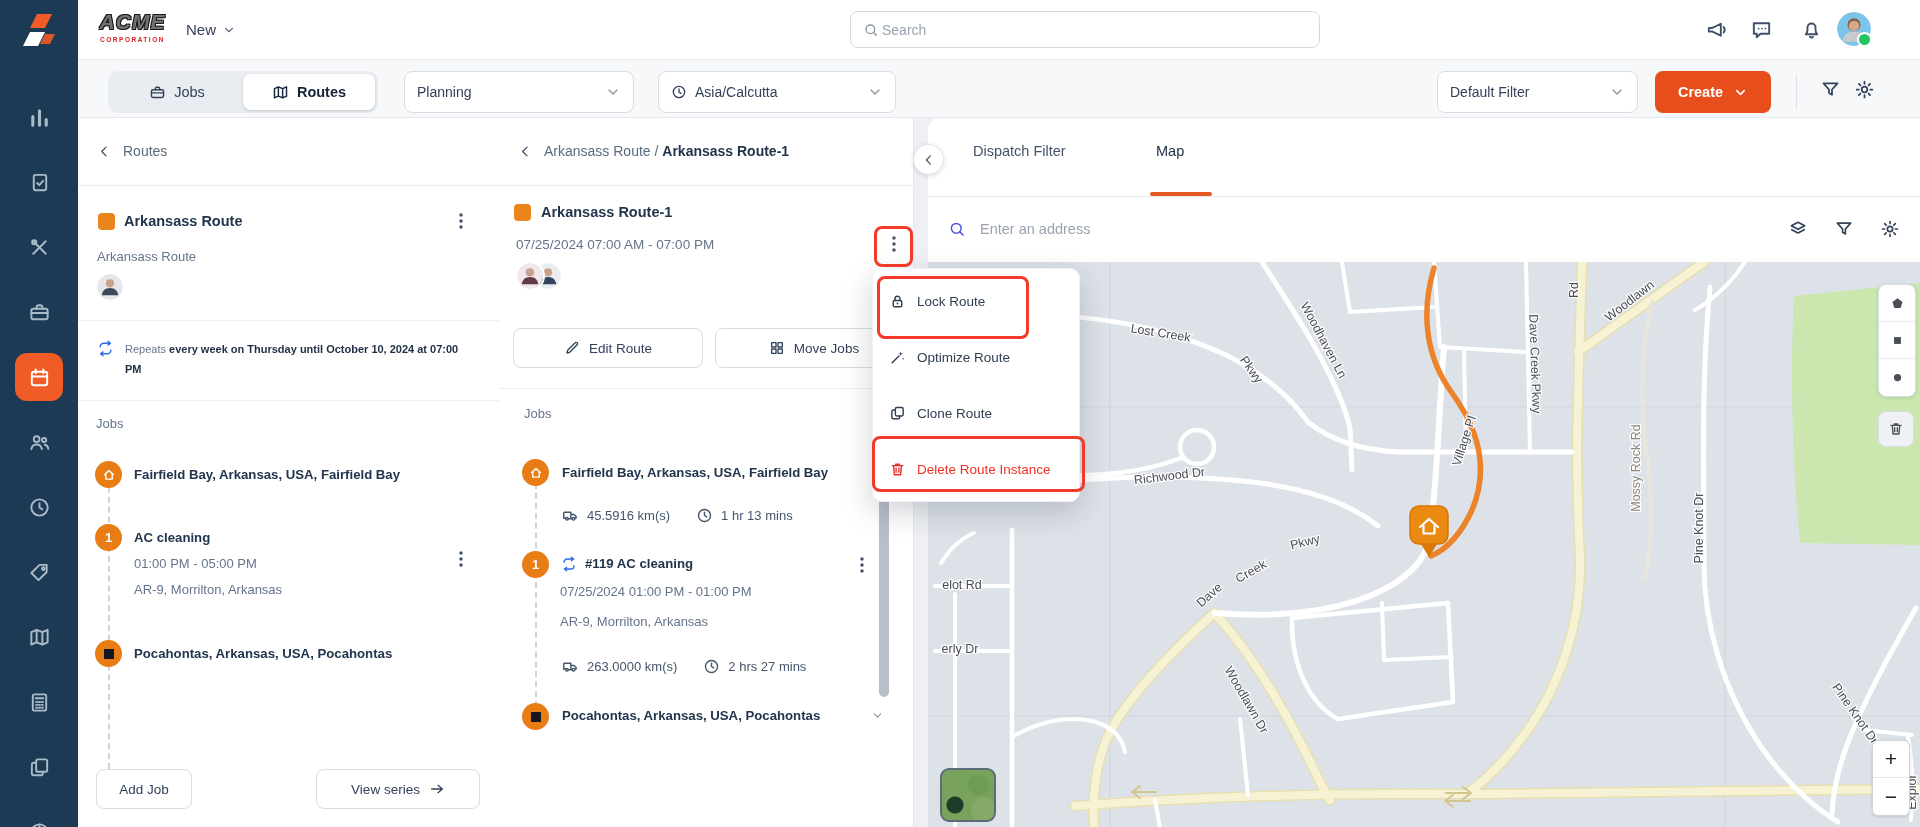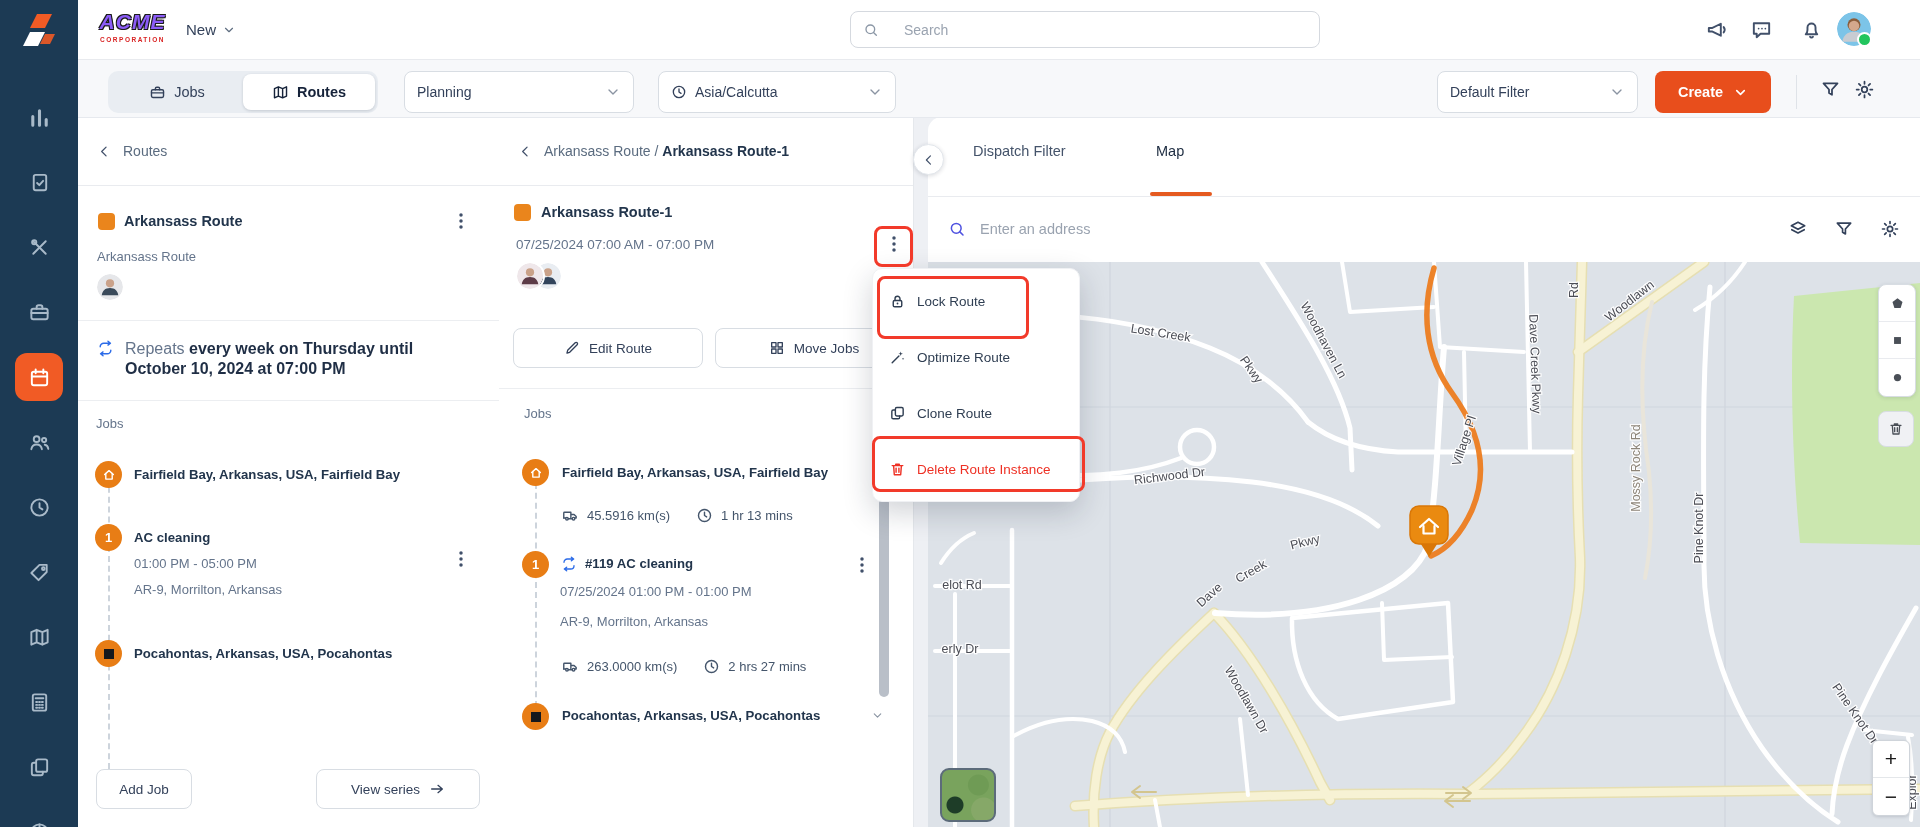--- a/index.html
+++ b/index.html
@@ -11,28 +11,28 @@
   
   #sidebar{position:absolute;left:0;top:0;width:78px;height:827px;background:#1c3a54;z-index:20}
   #side-logo{position:absolute;left:17px;top:10px;width:44px;height:46px}
   .nav-item{position:absolute;left:0;width:78px;height:44px;display:flex;align-items:center;justify-content:center;color:#a9bac9;cursor:pointer}
   .nav-item .ic{width:23px;height:23px}
   .nav-item.active{left:15px;width:48px;height:48px;background:#f15b25;border-radius:12px;color:#fff}
 
   
   #topbar{position:absolute;left:78px;top:0;right:0;height:59px;background:#fff;border-bottom:1px solid #e8eaee;z-index:10}
   #brand{position:absolute;left:17px;top:9px;width:75px;text-align:center;cursor:pointer}
-  #brand .b1{font-weight:bold;font-size:21px;letter-spacing:1px;color:#8b5cf6;
+  #brand .b1{font-weight:bold;font-size:21px;letter-spacing:1px;color:#737373;
     text-shadow:-1px -1px 0 #1a1a1a,1px -1px 0 #1a1a1a,-1px 1px 0 #1a1a1a,1px 1px 0 #1a1a1a;
     font-style:italic;line-height:26px}
   #brand .b2{font-size:6.5px;font-weight:bold;color:#d92323;letter-spacing:1.5px;margin-top:1px}
   #workspace{position:absolute;left:108px;top:0;height:59px;display:flex;align-items:center;gap:6px;font-size:15px;color:#33415a;cursor:pointer}
   #workspace .ic{width:14px;height:14px;color:#5f6e81}
   #global-search{position:absolute;left:772px;top:11px;width:470px;height:37px;border:1px solid #d5d9df;border-radius:8px;
-    display:flex;align-items:center;gap:23px;padding:0 12px;box-sizing:border-box;color:#8b97a6;background:#fff}
+    display:flex;align-items:center;gap:1px;padding:0 12px;box-sizing:border-box;color:#8b97a6;background:#fff}
   #global-search .ic{width:16px;height:16px}
   #global-search input{border:0;outline:0;font-size:14px;flex:1;font-family:inherit;color:#33415a;background:transparent}
   #global-search input::placeholder{color:#9aa3b0}
   .tb-icon{position:absolute;top:18px;width:23px;height:23px;color:#41506a;cursor:pointer}
   .tb-icon .ic{width:23px;height:23px}
   #avatar-top{position:absolute;left:1759px;top:12px;width:34px;height:34px;border-radius:50%;overflow:visible;cursor:pointer}
   #avatar-top .dot{position:absolute;right:-1px;bottom:-1px;width:11px;height:11px;background:#22c55e;border:2px solid #fff;border-radius:50%}
   .avatar-svg{width:100%;height:100%;border-radius:50%;display:block}
 
   
@@ -387,21 +387,21 @@
           <path d="M12 13c-4.6 0-7 2.6-7.6 6.6h15.2C19 15.6 16.6 13 12 13z" fill="#3a4a5a"></path>
         </svg>
     </span>
     <div class="divider" style="top:203px"></div>
     <span class="abs" style="left:19px;top:223px;width:17px;height:17px;color:#2b6be8">
         <svg class="ic" viewBox="0 0 24 24">
           <path d="M4.5 9.5a5 5 0 015-5H19 M15.5 1.8 19 4.5 15.5 7.2"></path>
           <path d="M19.5 14.5a5 5 0 01-5 5H5 M8.5 22.2 5 19.5 8.5 16.8"></path>
         </svg>
       </span>
-    <div class="abs" style="left:47px;top:222px;width:352px;font-size:16px;line-height:20px">
+    <div class="abs" style="left:47px;top:222px;width:352px;font-size:11px;line-height:20px">
       <span class="muted">Repeats</span>
       <span style="font-weight:bold;color:#1f2e45">every week on Thursday until October 10, 2024 at 07:00 PM</span>
     </div>
     <div class="divider" style="top:283px"></div>
     <div class="abs muted" style="left:18px;top:299px;font-size:13px">Jobs</div>
     <div class="connector" style="left:30px;top:360px;height:292px"></div>
     <div class="stop" style="left:17px;top:344px">
         <span>
           <svg class="ic" viewBox="0 0 24 24">
             <path d="M4.5 11 L12 4.5 19.5 11"></path>

